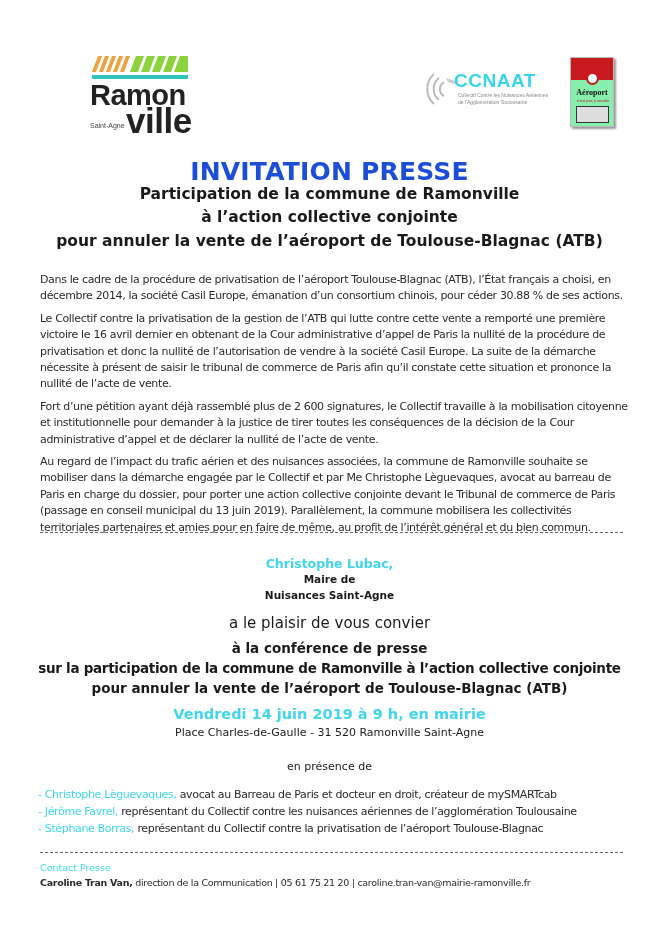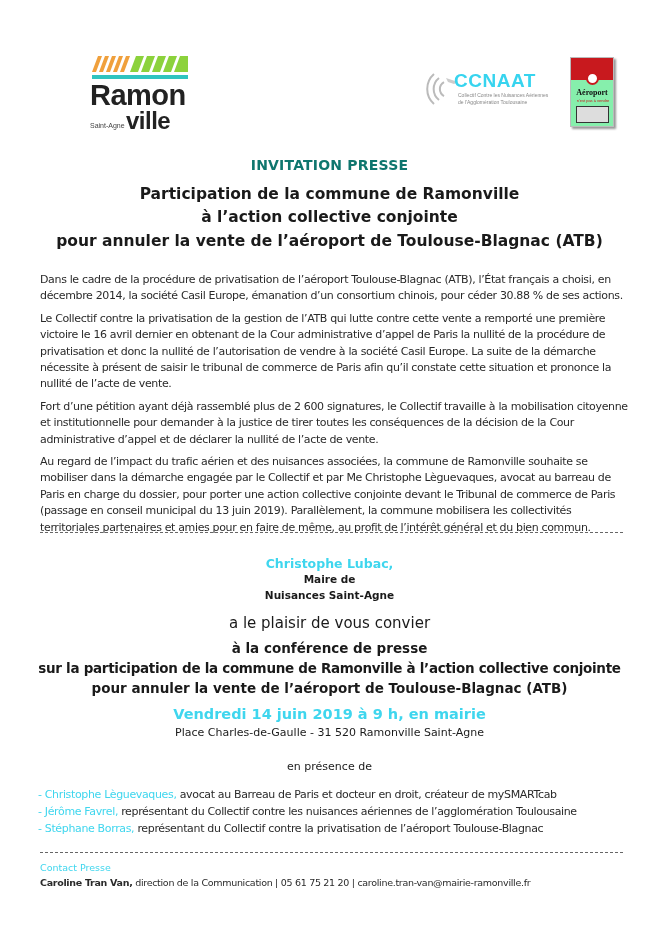--- a/index.html
+++ b/index.html
@@ -3,37 +3,37 @@
 <meta charset="utf-8">
 <style>
   * { box-sizing: border-box; margin: 0; padding: 0; }
   html, body { width: 659px; height: 933px; background: #ffffff; overflow: hidden; }
   body { font-family: "Liberation Sans", sans-serif; color: #1a1a1a; position: relative; }
 
   .logo-ramon { position: absolute; left: 90px; top: 50px; width: 100px; height: 85px; }
   .stripes { position: absolute; left: 2px; top: 6px; width: 96px; height: 16px; }
   .teal-bar { position: absolute; left: 2px; top: 25px; width: 96px; height: 4px; background: #2fc4c0; }
   .ramon-word { position: absolute; left: 0; top: 30px; font-size: 29px; font-weight: bold; color: #222; letter-spacing: -0.5px; line-height: 30px; }
-  .ville-word { position: absolute; left: 36px; top: 56px; font-size: 24px; font-weight: bold; color: #222; letter-spacing: -0.5px; line-height: 30px; }
+  .ville-word { position: absolute; left: 36px; top: 56px; font-size: 35px; font-weight: bold; color: #222; letter-spacing: -0.5px; line-height: 30px; }
   .saint-agne { position: absolute; left: 0; top: 72px; font-size: 7px; color: #444; }
 
   .logo-ccnaat { position: absolute; left: 420px; top: 70px; width: 130px; height: 40px; }
   .ccnaat-arcs { position: absolute; left: 0; top: 0; width: 40px; height: 38px; }
   .ccnaat-title { position: absolute; left: 34px; top: 0; font-size: 19px; font-weight: bold; color: #37d4ef; letter-spacing: 0.5px; }
   .ccnaat-sub { position: absolute; left: 38px; top: 22px; font-size: 5px; color: #888; line-height: 7px; width: 100px; }
 
   .book { position: absolute; left: 570px; top: 57px; width: 44px; height: 70px; background: #86efac; border: 1px solid #bbb; box-shadow: 2px 2px 2px #999; }
   .book-top { position: absolute; left: 0; top: 0; width: 100%; height: 22px; background: #c8191e; }
   .book-badge { position: absolute; left: 15px; top: 14px; width: 13px; height: 13px; border-radius: 50%; background: #fff; border: 2px solid #c8191e; }
   .book-title { position: absolute; left: 1px; top: 30px; width: 40px; font-size: 8px; font-weight: bold; color: #111; text-align: center; font-family: "Liberation Serif", serif; }
   .book-sub { position: absolute; left: 2px; top: 40px; width: 40px; font-size: 4px; color: #c8191e; text-align: center; }
   .book-box { position: absolute; left: 5px; top: 48px; width: 33px; height: 17px; background: #ddd; border: 1px solid #333; }
 
   .heading { position: absolute; left: 0; width: 659px; text-align: center; font-family: "DejaVu Sans", sans-serif; }
-  .h-invite { top: 157px; font-size: 14px; font-weight: bold; color: #0f766e; letter-spacing: 0.2px; }
+  .h-invite { top: 157px; font-size: 25px; font-weight: bold; color: #1d4ed8; letter-spacing: 0.2px; }
   .h-sub { font-size: 15.5px; font-weight: bold; color: #1a1a1a; line-height: 21px; }
 
   .body-text { position: absolute; left: 40px; width: 590px; font-size: 11px; line-height: 16.4px; color: #2a2a2a; font-family: "DejaVu Sans", sans-serif; letter-spacing: -0.35px; }
   .para { margin-bottom: 6px; }
 
   .dashed { position: absolute; left: 40px; width: 583px; height: 0; border-top: 1.5px dashed #666; }
   .dashed::before { content: ""; }
 
   .center { position: absolute; left: 0; width: 659px; text-align: center; font-family: "DejaVu Sans", sans-serif; }
   .cyan { color: #3fd6ee; }

